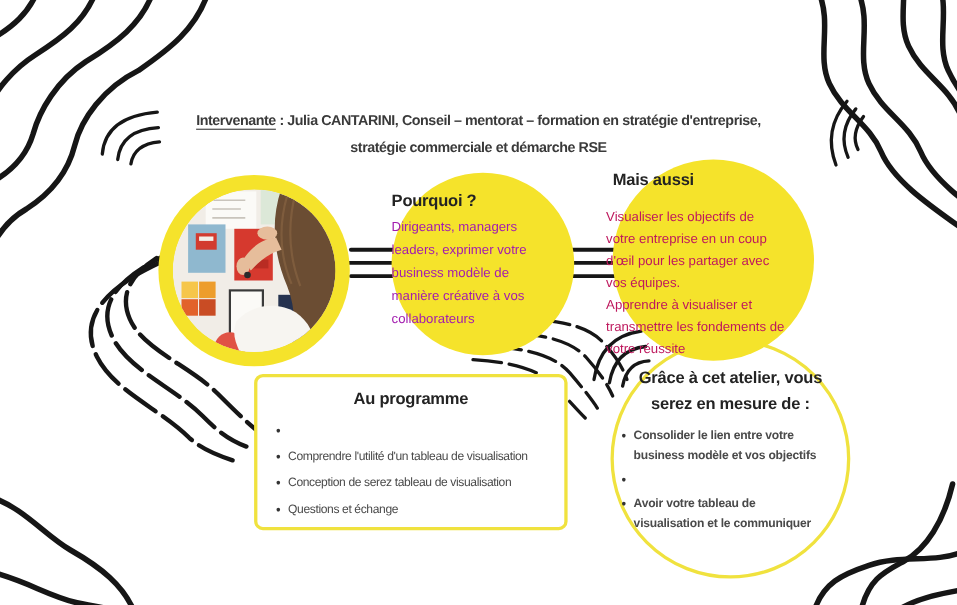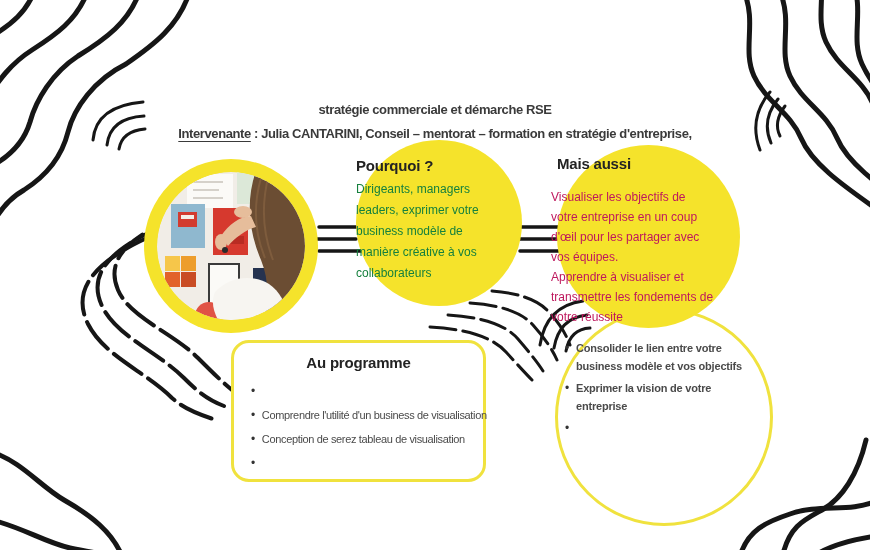--- a/index.html
+++ b/index.html
@@ -19,38 +19,38 @@
   .photo-wrap{
     position:absolute;left:144px;top:159px;width:174px;height:174px;border-radius:50%;
     background:var(--accent-yellow,#F5E32B);z-index:3;display:flex;align-items:center;justify-content:center;
   }
   .photo-wrap svg{border-radius:50%;display:block;}
 
   .bubble{position:absolute;border-radius:50%;background:var(--accent-yellow,#F5E32B);z-index:3;text-align:left;box-sizing:border-box;}
   .c-title{font-weight:bold;font-size:15px;color:#232323;letter-spacing:-0.2px;}
   .pre{white-space:pre-line;}
 
-  .pourquoi{left:356px;top:140px;width:166px;height:166px;padding-top:17px;}
-  .pourquoi .c-body{margin-top:5px;font-size:12px;line-height:21px;color:#15803d;}
+  .pourquoi{left:356px;top:157px;width:166px;height:166px;padding-top:17px;}
+  .pourquoi .c-body{margin-top:5px;font-size:12px;line-height:21px;color:#a21caf;}
 
   .maisaussi{left:557px;top:145px;width:183px;height:183px;padding-top:10px;}
   .maisaussi .c-body{margin-top:15px;font-size:12px;line-height:20px;color:#be185d;margin-left:-6px;margin-right:-6px;}
 
   .grace{
     left:555px;top:308px;width:218px;height:218px;background:#fff;
     border:3px solid var(--outline-yellow,#F0E23E);z-index:2;padding-top:21px;border-radius:50%;
     position:absolute;text-align:center;box-sizing:border-box;
   }
   .grace .c-title{font-size:15px;line-height:24px;}
   .grace .list{margin:7px auto 0;width:198px;text-align:left;}
   .grace .bullet-text{white-space:pre-line;font-weight:bold;}
 
   .programme{
-    position:absolute;left:231px;top:340px;width:255px;height:142px;background:#fff;
-    border:3px solid var(--outline-yellow,#F0E23E);border-radius:18px;z-index:3;box-sizing:border-box;padding-top:11px;
+    position:absolute;left:231px;top:340px;width:285px;height:142px;background:#fff;
+    border:3px solid var(--outline-yellow,#F0E23E);border-radius:8px;z-index:3;box-sizing:border-box;padding-top:11px;
   }
   .programme .c-title{text-align:center;}
   .programme .list{margin:8px 0 0 17px;}
   .programme .bullet-item{font-size:11px;letter-spacing:-0.35px;line-height:24px;margin-bottom:0;white-space:nowrap;}
 
   .bullet-item{display:flex;gap:7px;font-size:11px;line-height:18px;letter-spacing:-0.2px;color:#4a4a4a;margin-bottom:4px;}
   .dot{flex:0 0 auto;font-size:12px;color:#333;}
 </style>
 </head>
 <body>
@@ -122,22 +122,22 @@
     </g>
 
     <g>
       <path d="M 540,345 Q 546,306 583,301" stroke-width="3"></path>
       <path d="M 554,348 Q 559,318 587,315" stroke-width="3"></path>
       <path d="M 566,351 Q 570,329 590,328" stroke-width="3"></path>
     </g>
   </svg>
 
   <div class="title">
+    <div><span class="u">Intervenante</span><span> :  Julia CANTARINI, Conseil – mentorat – formation en stratégie d'entreprise,</span></div>
     <div>stratégie commerciale et démarche RSE</div>
-    <div><span class="u">Intervenante</span><span> :  Julia CANTARINI, Conseil – mentorat – formation en stratégie d'entreprise,</span></div>
   </div>
 
   <div class="photo-wrap">
     <svg width="148" height="148" viewBox="0 0 148 148">
       <defs>
           <clipPath id="pc">
             <circle cx="74" cy="74" r="74"></circle>
           </clipPath>
         </defs>
       <g clip-path="url(#pc)">
@@ -171,33 +171,35 @@
   <div class="bubble pourquoi">
     <div class="c-title">Pourquoi ?</div>
     <div class="c-body pre">Dirigeants, managers
 leaders, exprimer votre
 business modèle de
 manière créative à vos
 collaborateurs</div>
   </div>
 
   <div class="grace">
+    <div class="c-title pre">Grâce à cet atelier, vous
+serez en mesure de :</div>
     <div class="list">
         <div class="bullet-item">
           <span class="dot">•</span>
           <span class="bullet-text">Consolider le lien entre votre
 business modèle et vos objectifs</span>
         </div>
         <div class="bullet-item">
           <span class="dot">•</span>
-          <span class="bullet-text">Exprimer la vision de votre
-entreprise</span>
-        </div>
-        <div class="bullet-item">
-          <span class="dot">•</span>
+        </div>
+        <div class="bullet-item">
+          <span class="dot">•</span>
+          <span class="bullet-text">Avoir votre tableau de
+visualisation et le communiquer</span>
         </div>
       </div>
   </div>
 
   <div class="bubble maisaussi">
     <div class="c-title">Mais aussi</div>
     <div class="c-body pre">Visualiser les objectifs de
 votre entreprise en un coup
 d'œil pour les partager avec
 vos équipes.
@@ -207,25 +209,26 @@
   </div>
 
   <div class="programme">
     <div class="c-title">Au programme</div>
     <div class="list">
         <div class="bullet-item">
           <span class="dot">•</span>
         </div>
         <div class="bullet-item">
           <span class="dot">•</span>
-          <span class="bullet-text">Comprendre l'utilité d'un business de visualisation</span>
+          <span class="bullet-text">Comprendre l'utilité d'un tableau de visualisation</span>
         </div>
         <div class="bullet-item">
           <span class="dot">•</span>
           <span class="bullet-text">Conception de serez tableau de visualisation</span>
         </div>
         <div class="bullet-item">
           <span class="dot">•</span>
+          <span class="bullet-text">Questions et échange</span>
         </div>
       </div>
   </div>
 
 </div>
 
 </body></html>

